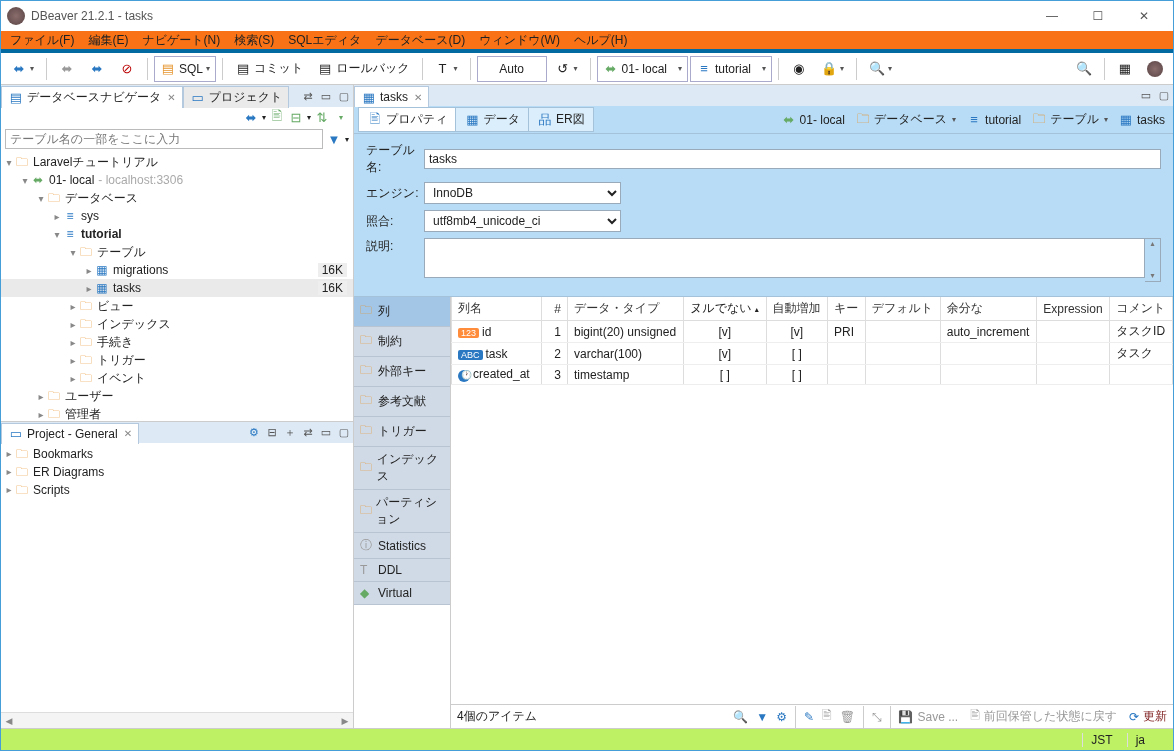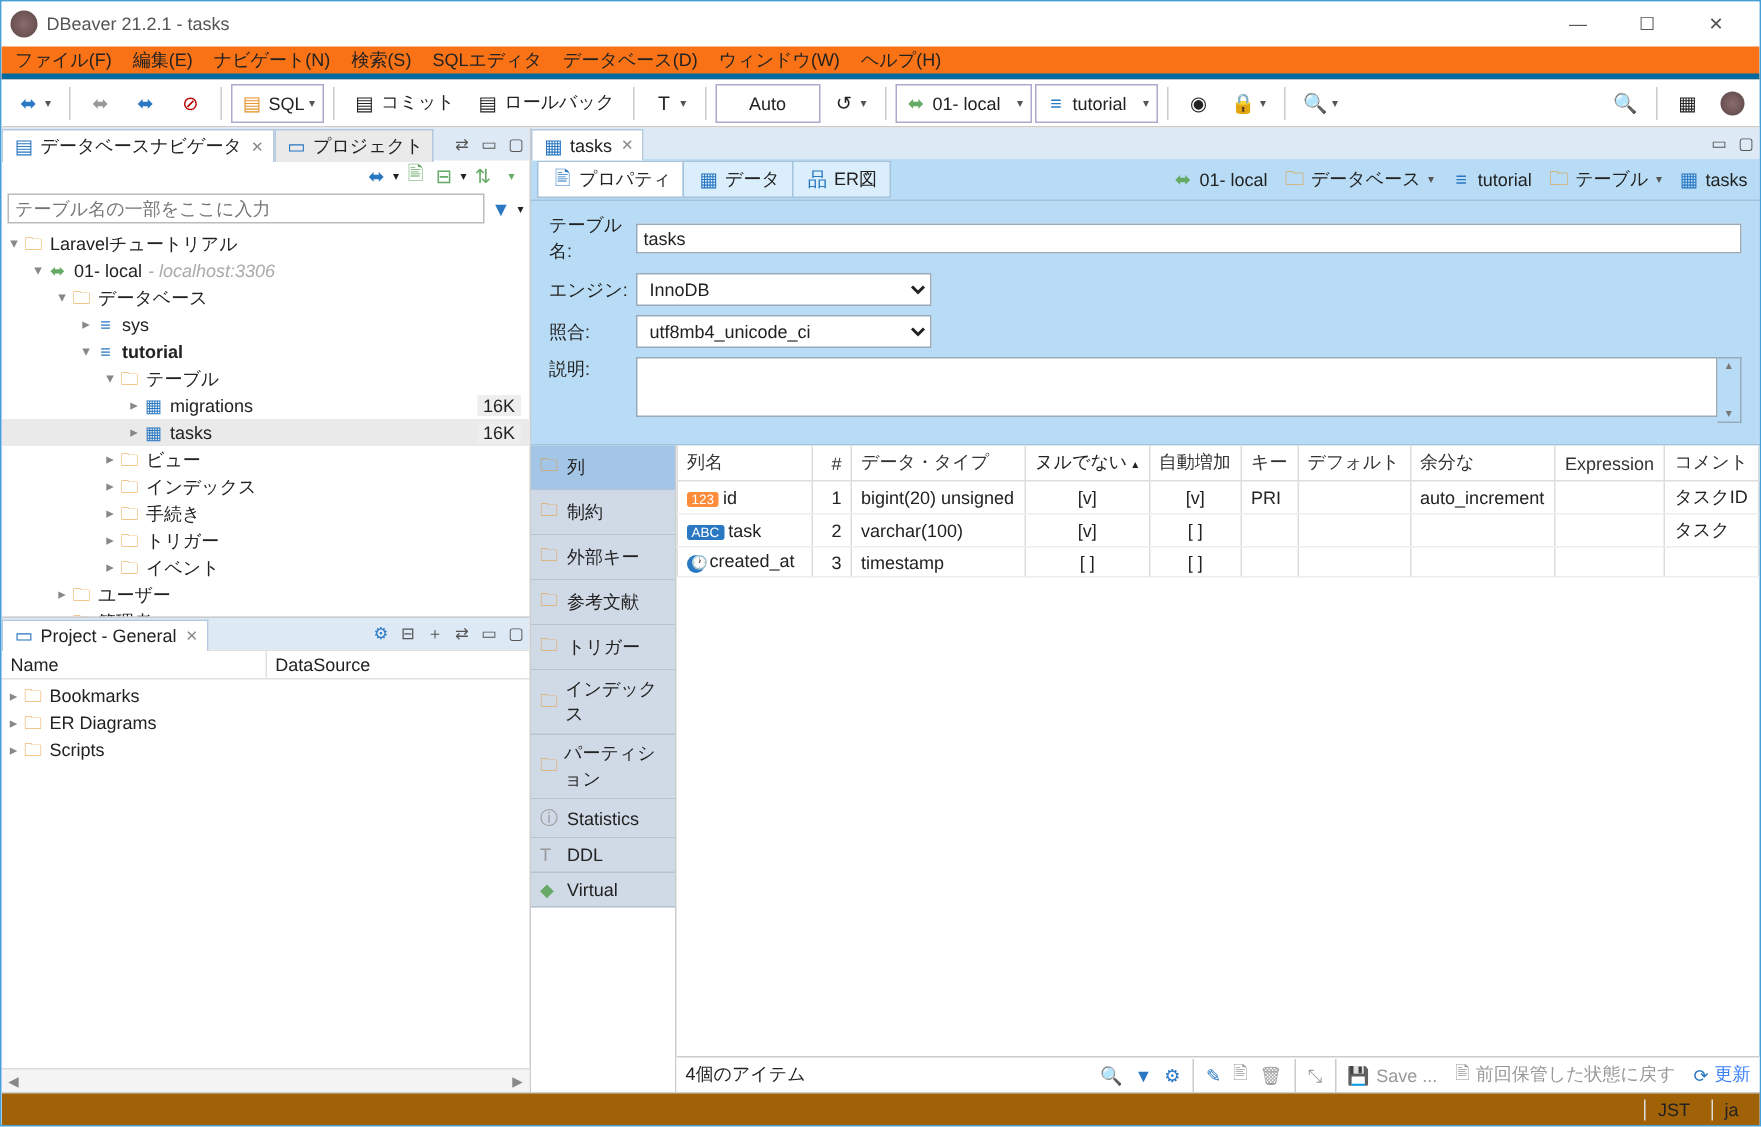--- a/index.html
+++ b/index.html
@@ -27,21 +27,21 @@
 .pane-tabs-row .spacer{flex:1}
 .pane-tabs-row .wico{width:14px;height:14px;margin:0 2px;color:#555;font-size:11px;display:flex;align-items:center;justify-content:center}
 .filterbox{display:flex;align-items:center;padding:2px 4px;gap:3px}
 .filterbox input{flex:1;height:20px;border:1px solid #bbb;padding:0 4px;font-size:12px}
 .filterbox .funnel{color:#2a78c2}
 .tree{flex:1;overflow:auto;padding:2px 0}
 .tree-row{display:flex;align-items:center;height:18px;white-space:nowrap;padding-right:6px}
 .tree-row.sel{background:#eaeaea}
 .tree-row .tw{width:12px;text-align:center;color:#888;font-size:10px}
 .tree-row .label{margin-left:2px}
-.tree-row .hint{color:#aaa;font-style:italic;margin-left:4px}
+.tree-row .hint{color:#aaa;margin-left:4px}
 .tree-row .size{margin-left:auto;color:#222;background:#eee;padding:0 4px}
 .sq{width:14px;height:14px;display:inline-block;margin-right:2px;font-size:12px;text-align:center;line-height:14px}
 .sq.fld{color:#e6952e}
 .sq.fldo{color:#e6952e}
 .sq.db{color:#2a78c2}
 .sq.tbl{color:#2a78c2}
 .proj-cols{display:flex;border-top:1px solid #e0e0e0;border-bottom:1px solid #e0e0e0}
 .proj-cols div{flex:1;padding:2px 6px;border-right:1px solid #e0e0e0}
 .proj-cols div:last-child{border-right:none}
 .proj-body{flex:1;padding:2px 0;overflow:auto}
@@ -73,21 +73,21 @@
 .grid th{text-align:left;padding:3px 6px;border:1px solid #ddd;background:#fff;font-weight:normal;color:#333;border-top:none;white-space:nowrap}
 .grid td{padding:2px 6px;border:1px solid #eee;border-left:1px solid #ddd;border-right:1px solid #ddd;white-space:nowrap}
 .grid td.num{text-align:right}
 .grid td.ctr{text-align:center}
 .pill{display:inline-block;background:#ff8c3a;color:#fff;font-size:9px;padding:0 3px;border-radius:2px;margin-right:3px}
 .pill.abc{background:#2a78c2}
 .pill.clk{background:#2a78c2;border-radius:50%;width:12px;height:12px}
 .statusline{height:24px;border-top:1px solid #ccc;display:flex;align-items:center;padding:0 6px;background:#fff}
 .statusline .spacer{flex:1}
 .statusline .ico2{padding:0 4px;color:#2a78c2}
-.footer{height:22px;border-top:1px solid #ccc;display:flex;align-items:center;justify-content:flex-end;padding:0 6px;gap:6px;background:#a16207}
+.footer{height:22px;border-top:1px solid #ccc;display:flex;align-items:center;justify-content:flex-end;padding:0 20px;gap:6px;background:#bef264}
 .footer span{border-left:1px solid #ddd;padding:0 8px}
 .scrollbar-horiz{height:16px;background:#f4f4f4;border-top:1px solid #ddd;display:flex;align-items:center}
 .scrollbar-horiz .arr{width:16px;text-align:center;color:#888;font-size:9px}
 </style>
 </head>
 <body>
 
 <div class="titlebar">
   <div class="logo"></div>
   <div class="title">DBeaver 21.2.1 - tasks</div>
@@ -309,24 +309,20 @@
           <span>Project - General</span>
           <span class="x">✕</span>
         </div>
       <div class="spacer"></div>
       <span class="wico" style="color:#2a78c2">⚙</span>
       <span class="wico">⊟</span>
       <span class="wico">＋</span>
       <span class="wico">⇄</span>
       <span class="wico">▭</span>
       <span class="wico">▢</span>
-    </div>
-    <div class="proj-cols">
-      <div>Name</div>
-      <div>DataSource</div>
     </div>
     <div class="proj-body">
       <div class="tree-row" style="padding-left:2px">
           <span class="tw">▸</span>
           <span class="sq fld">🗀</span>
           <span class="label">Bookmarks</span>
         </div>
       <div class="tree-row" style="padding-left:2px">
           <span class="tw">▸</span>
           <span class="sq fld">🗀</span>
@@ -531,21 +527,21 @@
           <span class="ico2" style="color:#999">🖹</span>
           <span class="ico2" style="color:#999">🗑</span>
           <span class="tb-sep"></span>
           <span class="ico2" style="color:#999">⤡</span>
           <span class="tb-sep"></span>
           <span class="ico2" style="color:#999">💾</span>
             <span style="color:#999">Save ...</span>
           <span class="ico2" style="color:#999;margin-left:8px">🖹</span>
             <span style="color:#999">前回保管した状態に戻す</span>
           <span class="ico2" style="margin-left:8px">⟳</span>
-            <span style="color:#3b82f6">更新</span>
+            <span style="color:#7f1d1d">更新</span>
         </div>
       </div>
     </div>
   </div>
 </div>
 
 <div class="footer">
   <span>JST</span>
   <span>ja</span>
 </div>

